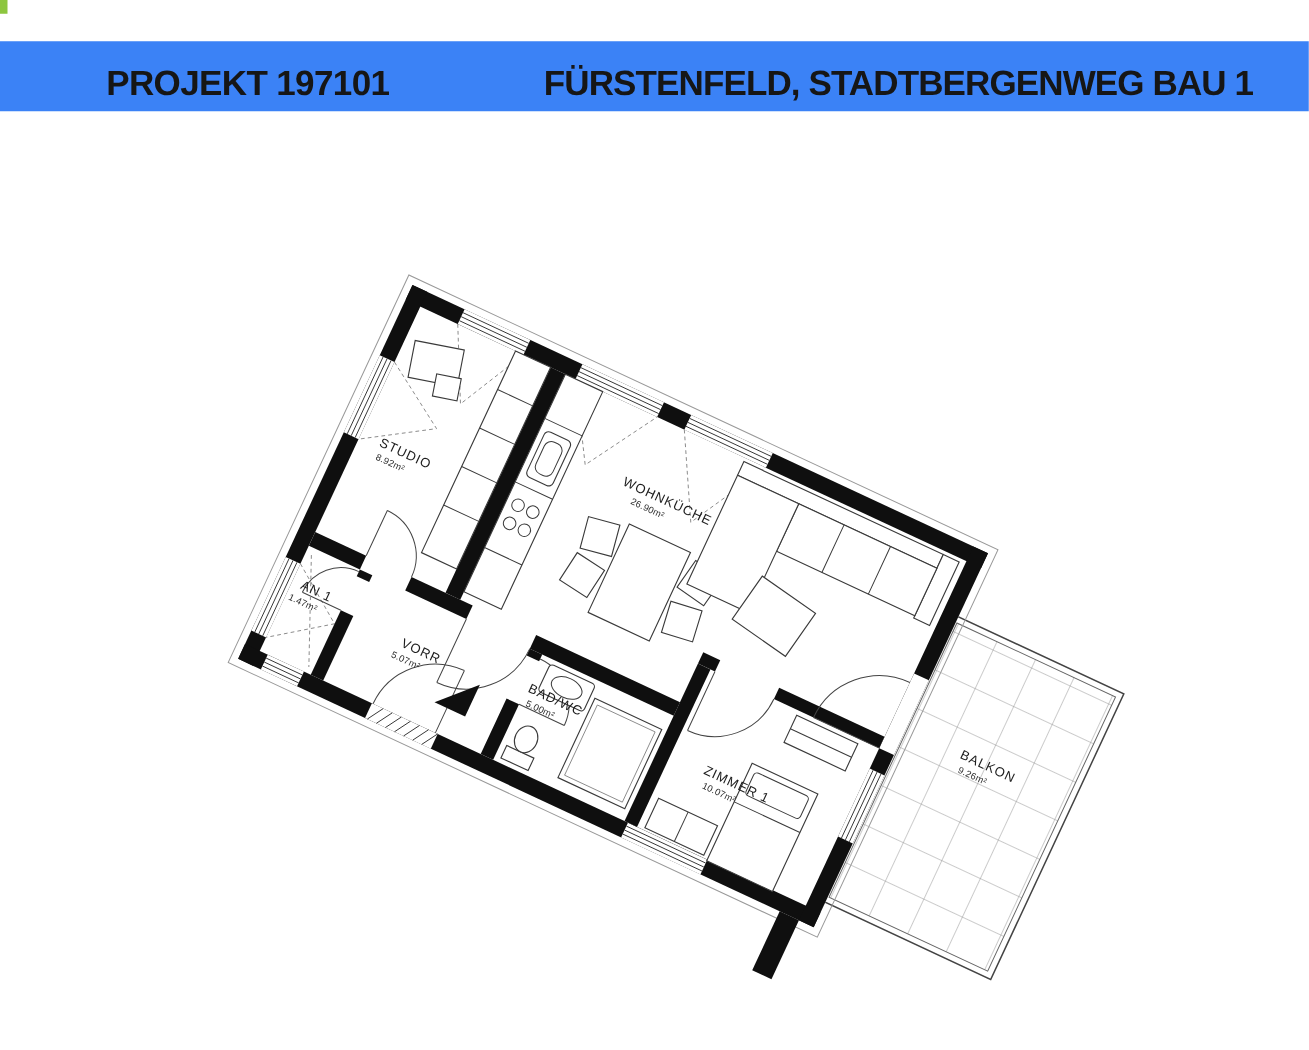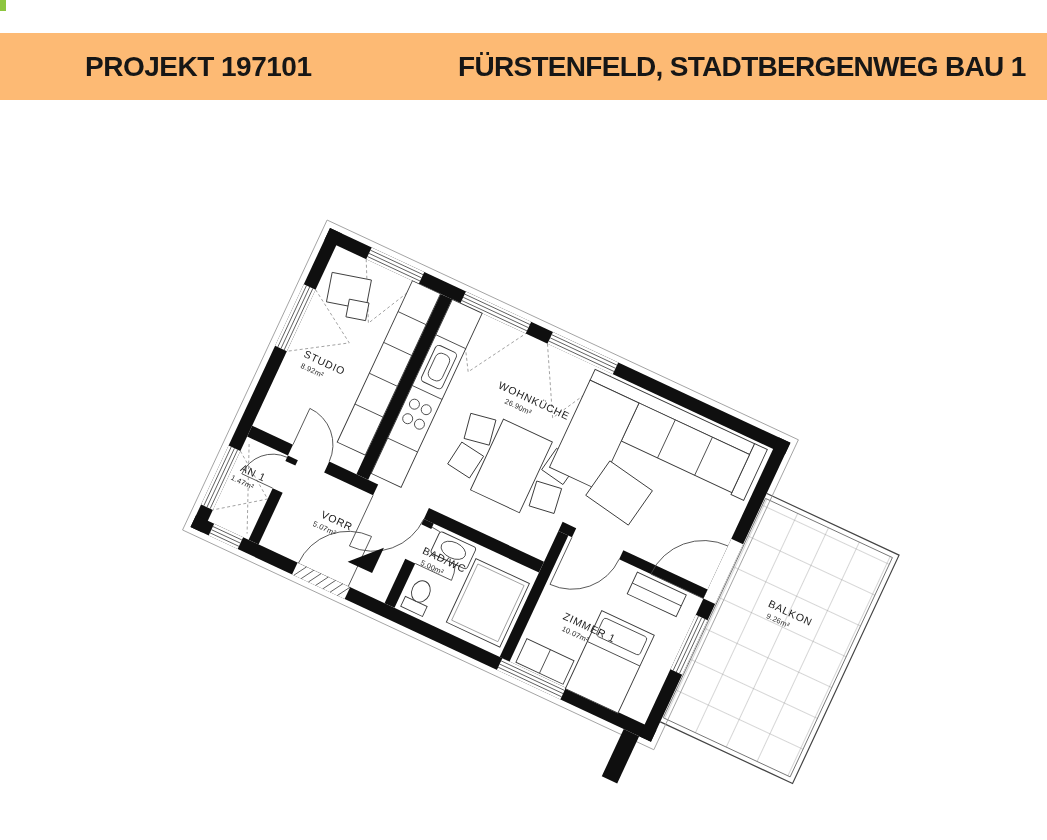--- a/index.html
+++ b/index.html
@@ -1,28 +1,28 @@
 <!DOCTYPE html>
 <html><head>
 <meta charset="utf-8">
 <style>
   html,body{margin:0;padding:0;}
   body{
     width:1047px;height:840px;position:relative;background:#ffffff;
     font-family:"Liberation Sans",sans-serif;overflow:hidden;
   }
   .corner-mark{position:absolute;left:0;top:0;width:6px;height:11px;background:#8dc63f;}
-  .header-bar{position:absolute;left:0;top:33px;width:1047px;height:67px;background:#fdba74;}
+  .header-bar{position:absolute;left:0;top:33px;width:1047px;height:56px;background:#3b82f6;}
   .header-bar .proj{
     position:absolute;left:85px;top:0;height:67px;line-height:67px;
     font-size:28px;font-weight:bold;color:#161616;letter-spacing:-0.5px;white-space:nowrap;
   }
   .header-bar .title{
     position:absolute;left:435px;top:0;height:67px;line-height:67px;
-    font-size:28px;font-weight:bold;color:#161616;letter-spacing:-0.7px;white-space:nowrap;margin-left:23px;
+    font-size:28px;font-weight:bold;color:#161616;letter-spacing:-0.7px;white-space:nowrap;
   }
   svg{position:absolute;left:0;top:0;}
   .wall{fill:#0f0f0f;stroke:none;}
   .win{fill:#ffffff;stroke:none;}
   .winline{stroke:#333;stroke-width:0.7;fill:none;}
   .furn{fill:#ffffff;stroke:#3a3a3a;stroke-width:0.9;}
   .furn2{fill:none;stroke:#3a3a3a;stroke-width:0.8;}
   .thin{fill:none;stroke:#777;stroke-width:0.6;}
   .doorarc{fill:none;stroke:#444;stroke-width:0.8;}
   .dash{fill:none;stroke:#888;stroke-width:0.7;stroke-dasharray:3 2.5;}

